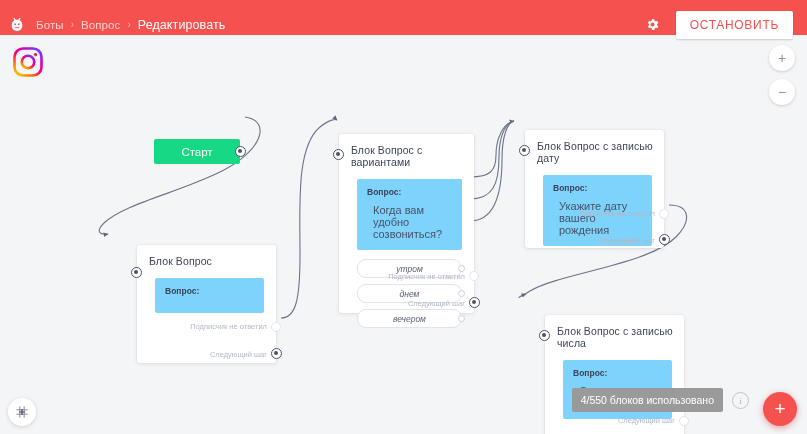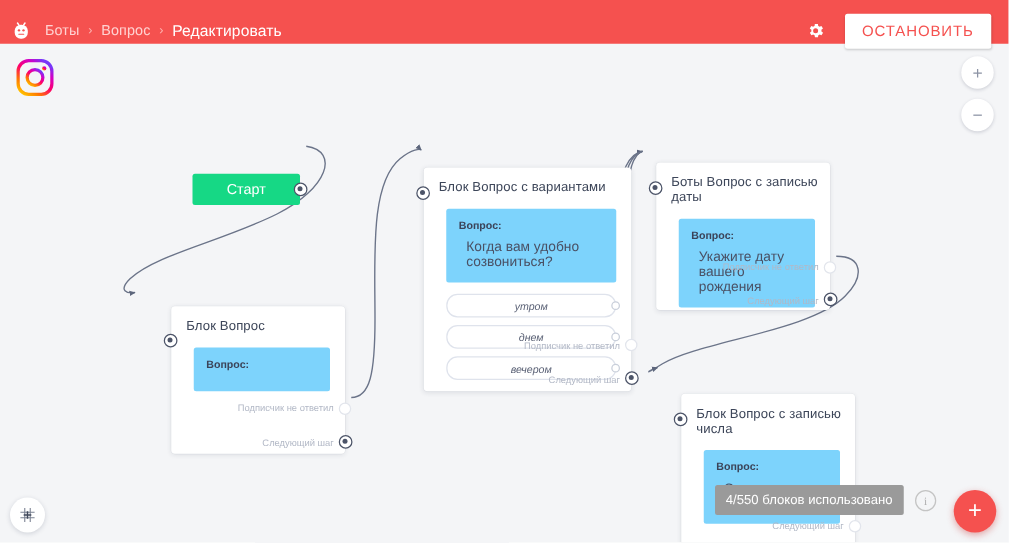--- a/index.html
+++ b/index.html
@@ -373,21 +373,21 @@
         <span class="p-label">Подписчик не ответил</span>
       </div>
       <span class="port empty" style="right:-5px; top:77px;"></span>
       <div class="port-row" style="position:absolute; right:0; top:105px; width:100%;">
         <span class="p-label">Следующий шаг</span>
       </div>
       <span class="port filled" style="right:-6px; top:103px;"></span>
       <span class="port filled" style="left:-6px; top:22px;"></span>
     </div>
 
-    <div class="block" style="left:339px; top:99px; width:166px; height:179px;">
+    <div class="block" style="left:339px; top:99px; width:135px; height:179px;">
       <div class="b-title">Блок Вопрос с вариантами</div>
       <div class="qbox">
         <div class="q-label">Вопрос:</div>
         <div class="q-text">Когда вам удобно созвониться?</div>
       </div>
       <div class="options">
         <div class="opt">
           <span class="o-text">утром</span>
           <span class="port tiny" style="right:-4px; top:5px;"></span>
         </div>
@@ -405,21 +405,21 @@
       </div>
       <span class="port empty" style="right:-5px; top:137px;"></span>
       <div class="port-row" style="position:absolute; right:0; top:165px; width:100%;">
         <span class="p-label">Следующий шаг</span>
       </div>
       <span class="port filled" style="right:-6px; top:163px;"></span>
       <span class="port filled" style="left:-6px; top:15px;"></span>
     </div>
 
     <div class="block" style="left:525px; top:95px; width:139px; height:118px;">
-      <div class="b-title">Боты Вопрос с записью даты</div>
+      <div class="b-title">Блок Вопрос с записью дату</div>
       <div class="qbox">
         <div class="q-label">Вопрос:</div>
         <div class="q-text">Укажите дату вашего рождения</div>
       </div>
       <div class="port-row" style="position:absolute; right:0; top:79px; width:100%;">
         <span class="p-label">Подписчик не ответил</span>
       </div>
       <span class="port empty" style="right:-5px; top:79px;"></span>
       <div class="port-row" style="position:absolute; right:0; top:106px; width:100%;">
         <span class="p-label">Следующий шаг</span>

